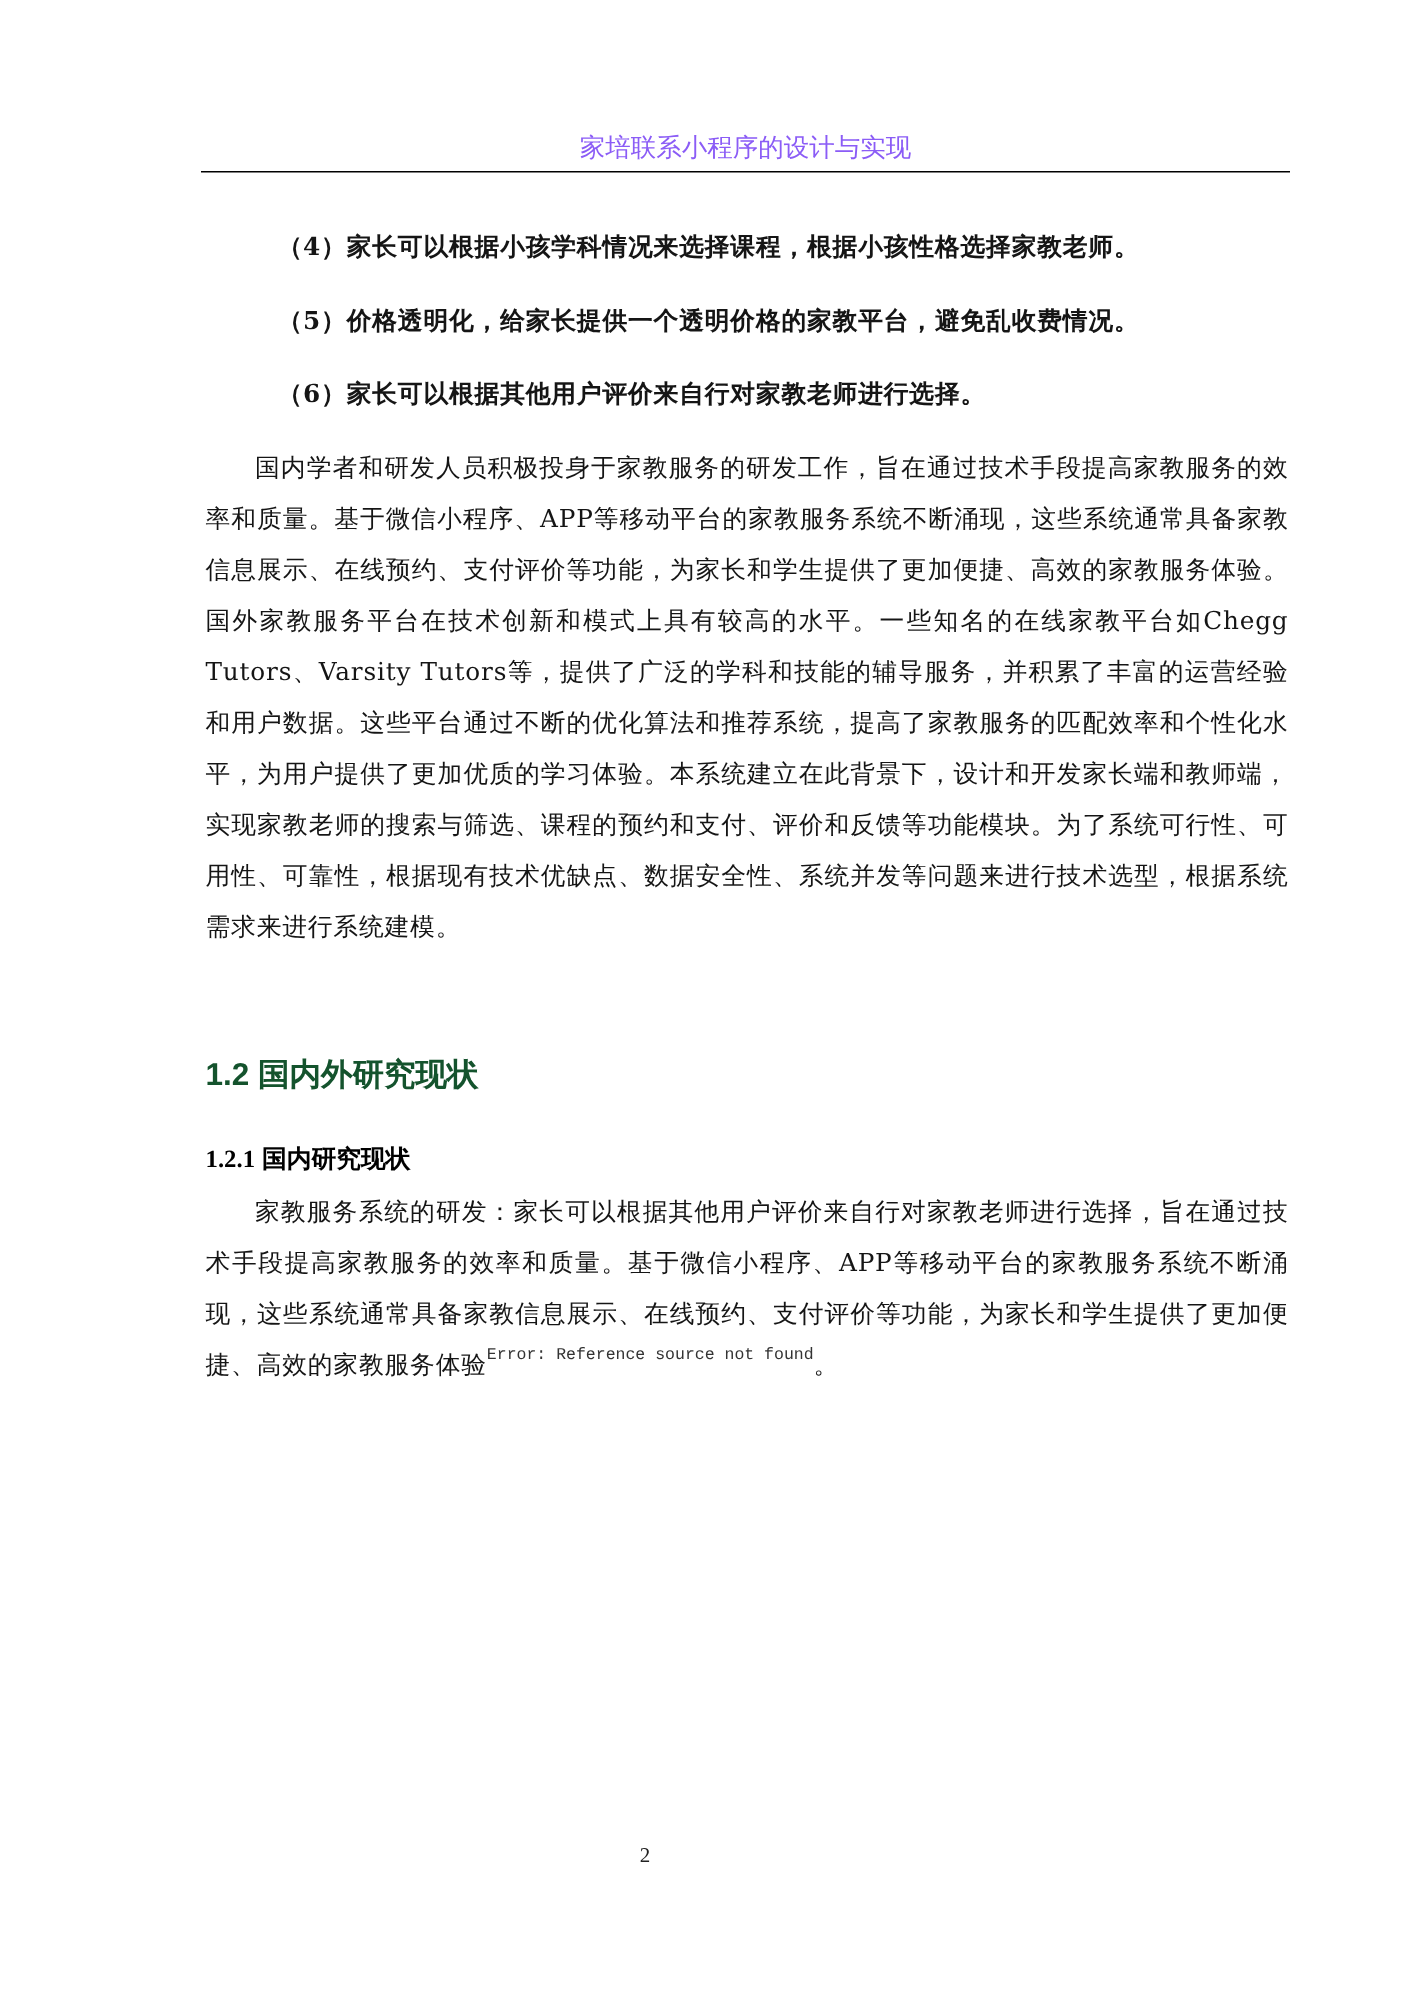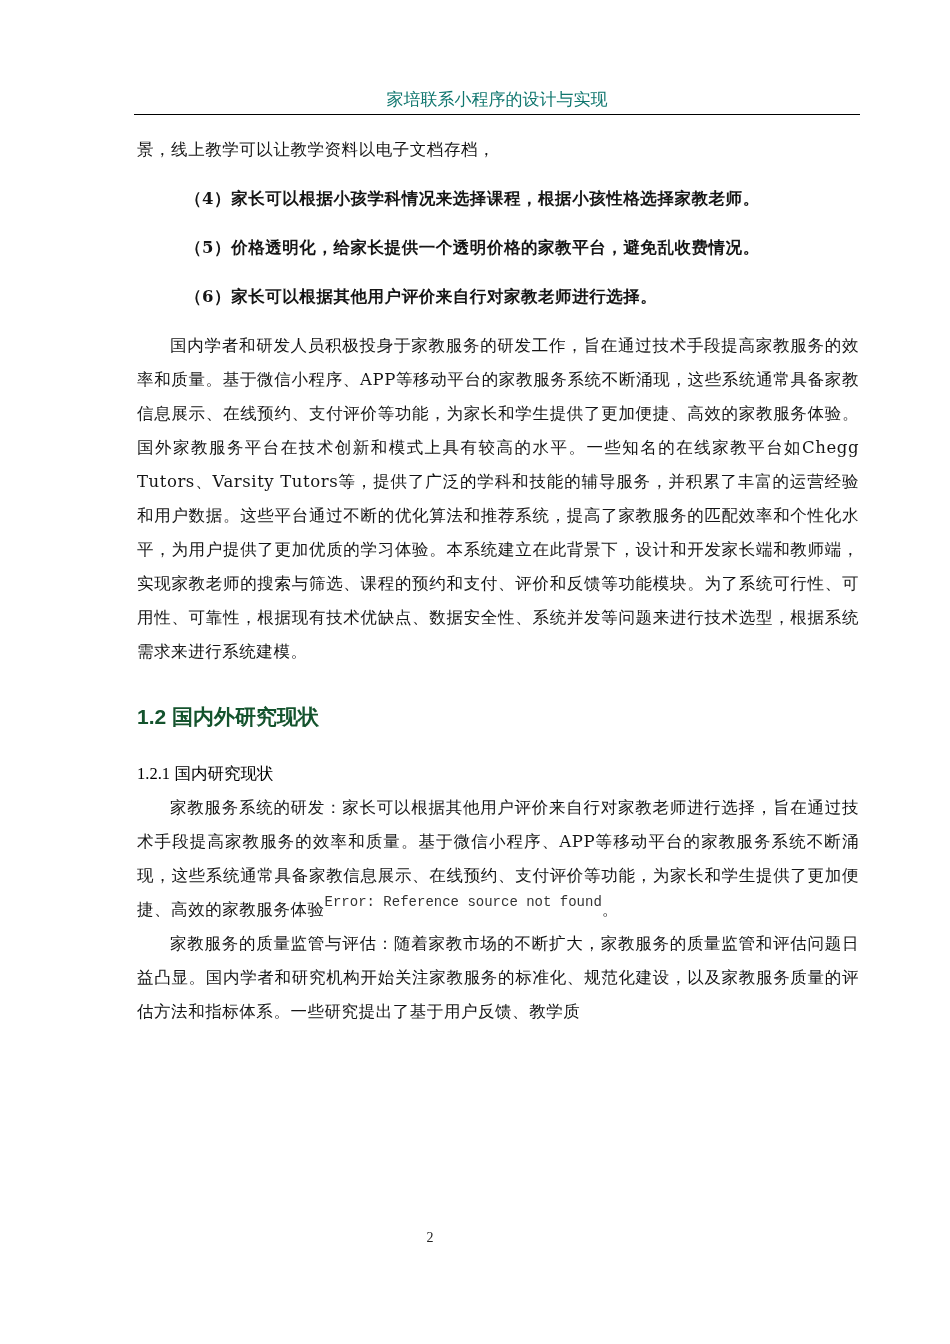--- a/index.html
+++ b/index.html
@@ -18,21 +18,21 @@
     .page-header {
       position: absolute;
       left: 134px;
       top: 88px;
       width: 726px;
       height: 26px;
       border-bottom: 1.5px solid #000000;
       text-align: center;
       font-size: 17px;
       line-height: 22px;
-      color: #0f766e;
+      color: #8b5cf6;
     }
     .body-text {
       position: absolute;
       left: 137px;
       width: 722px;
       font-size: 16.5px;
       line-height: 34px;
       letter-spacing: 0.55px;
       text-align: justify;
       color: #151515;
@@ -58,32 +58,32 @@
       font-size: 21px;
       line-height: 30px;
       color: #14532d;
       margin: 0;
     }
     .h3 {
       position: absolute;
       left: 137px;
       top: 760px;
       font-family: "Liberation Sans", "DejaVu Sans", sans-serif;
-      font-weight: normal;
+      font-weight: bold;
       font-size: 16.5px;
       line-height: 26px;
       color: #000000;
       margin: 0;
     }
     .h3 .num {
       font-family: "Liberation Serif", "DejaVu Serif", serif;
     }
     .ref-error {
       font-family: "Liberation Mono", "DejaVu Sans Mono", monospace;
-      font-size: 14px;
+      font-size: 11px;
       letter-spacing: 0;
       vertical-align: 9px;
       line-height: 1;
       color: #333333;
     }
     .page-number {
       position: absolute;
       left: 0;
       width: 860px;
       text-align: center;
@@ -94,35 +94,33 @@
     }
   </style>
 </head>
 <body>
 
 <div class="page-header">
   <span>家培联系小程序的设计与实现</span>
 </div>
 
 <div class="body-text" style="top:133px;">
-  <p class="para noindent">景，线上教学可以让教学资料以电子文档存档，</p>
   <p class="list-item">（4）家长可以根据小孩学科情况来选择课程，根据小孩性格选择家教老师。</p>
   <p class="list-item">（5）价格透明化，给家长提供一个透明价格的家教平台，避免乱收费情况。</p>
   <p class="list-item">（6）家长可以根据其他用户评价来自行对家教老师进行选择。</p>
   <p class="para">国内学者和研发人员积极投身于家教服务的研发工作，旨在通过技术手段提高家教服务的效率和质量。基于微信小程序、APP等移动平台的家教服务系统不断涌现，这些系统通常具备家教信息展示、在线预约、支付评价等功能，为家长和学生提供了更加便捷、高效的家教服务体验。国外家教服务平台在技术创新和模式上具有较高的水平。一些知名的在线家教平台如Chegg Tutors、Varsity Tutors等，提供了广泛的学科和技能的辅导服务，并积累了丰富的运营经验和用户数据。这些平台通过不断的优化算法和推荐系统，提高了家教服务的匹配效率和个性化水平，为用户提供了更加优质的学习体验。本系统建立在此背景下，设计和开发家长端和教师端，实现家教老师的搜索与筛选、课程的预约和支付、评价和反馈等功能模块。为了系统可行性、可用性、可靠性，根据现有技术优缺点、数据安全性、系统并发等问题来进行技术选型，根据系统需求来进行系统建模。</p>
 </div>
 
 <h2 class="h2">
   <span>1.2</span>
   <span>国内外研究现状</span>
 </h2>
 
 <h3 class="h3">
   <span class="num">1.2.1</span>
   <span>国内研究现状</span>
 </h3>
 
 <div class="body-text" style="top:791px;">
   <p class="para"><span>家教服务系统的研发：家长可以根据其他用户评价来自行对家教老师进行选择，旨在通过技术手段提高家教服务的效率和质量。基于微信小程序、APP等移动平台的家教服务系统不断涌现，这些系统通常具备家教信息展示、在线预约、支付评价等功能，为家长和学生提供了更加便捷、高效的家教服务体验</span><span class="ref-error">Error: Reference source not found</span><span>。</span></p>
-  <p class="para">家教服务的质量监管与评估：随着家教市场的不断扩大，家教服务的质量监管和评估问题日益凸显。国内学者和研究机构开始关注家教服务的标准化、规范化建设，以及家教服务质量的评估方法和指标体系。一些研究提出了基于用户反馈、教学质</p>
 </div>
 
 <div class="page-number">2</div>
 
 </body></html>

